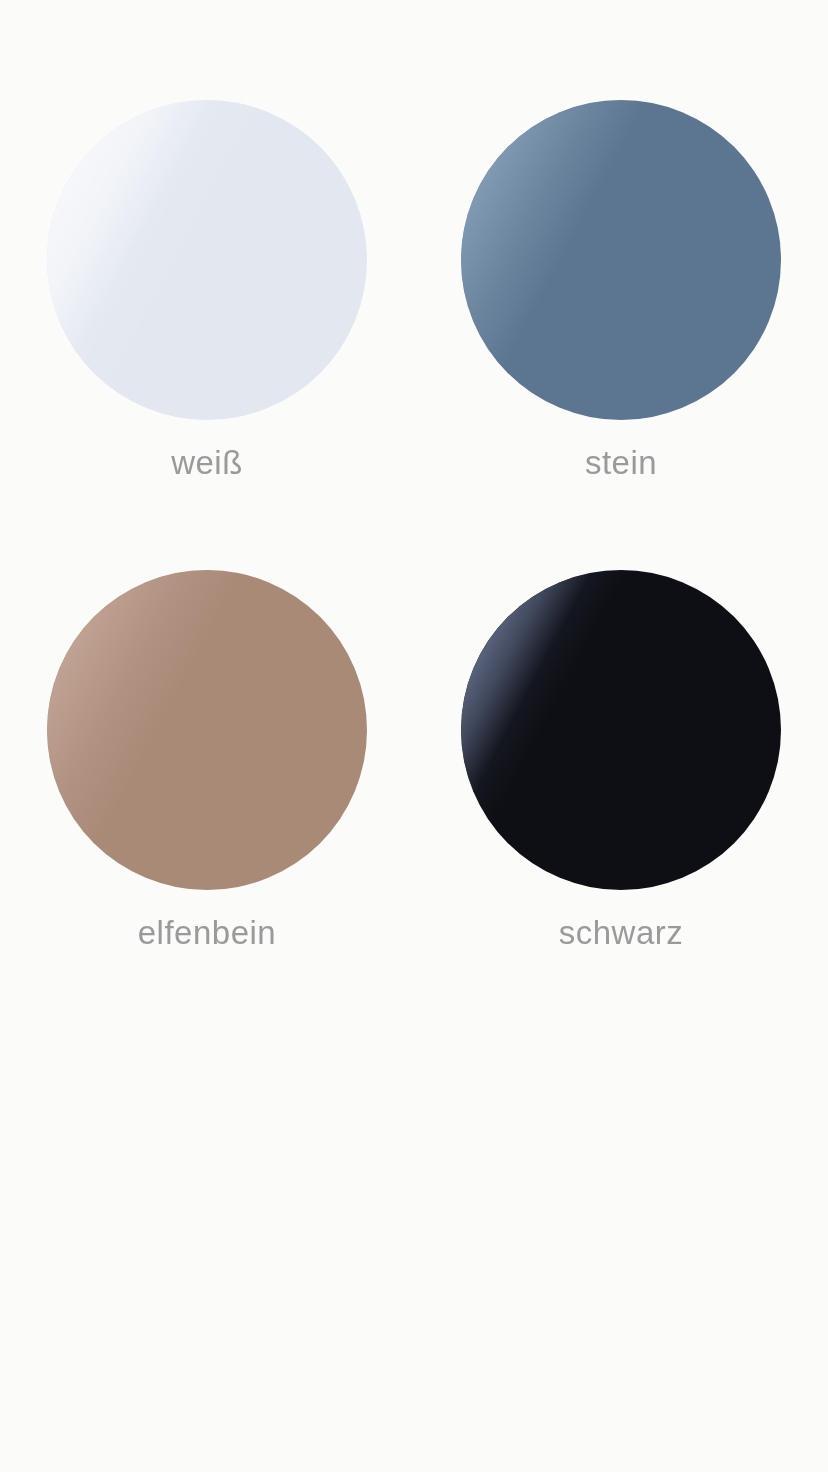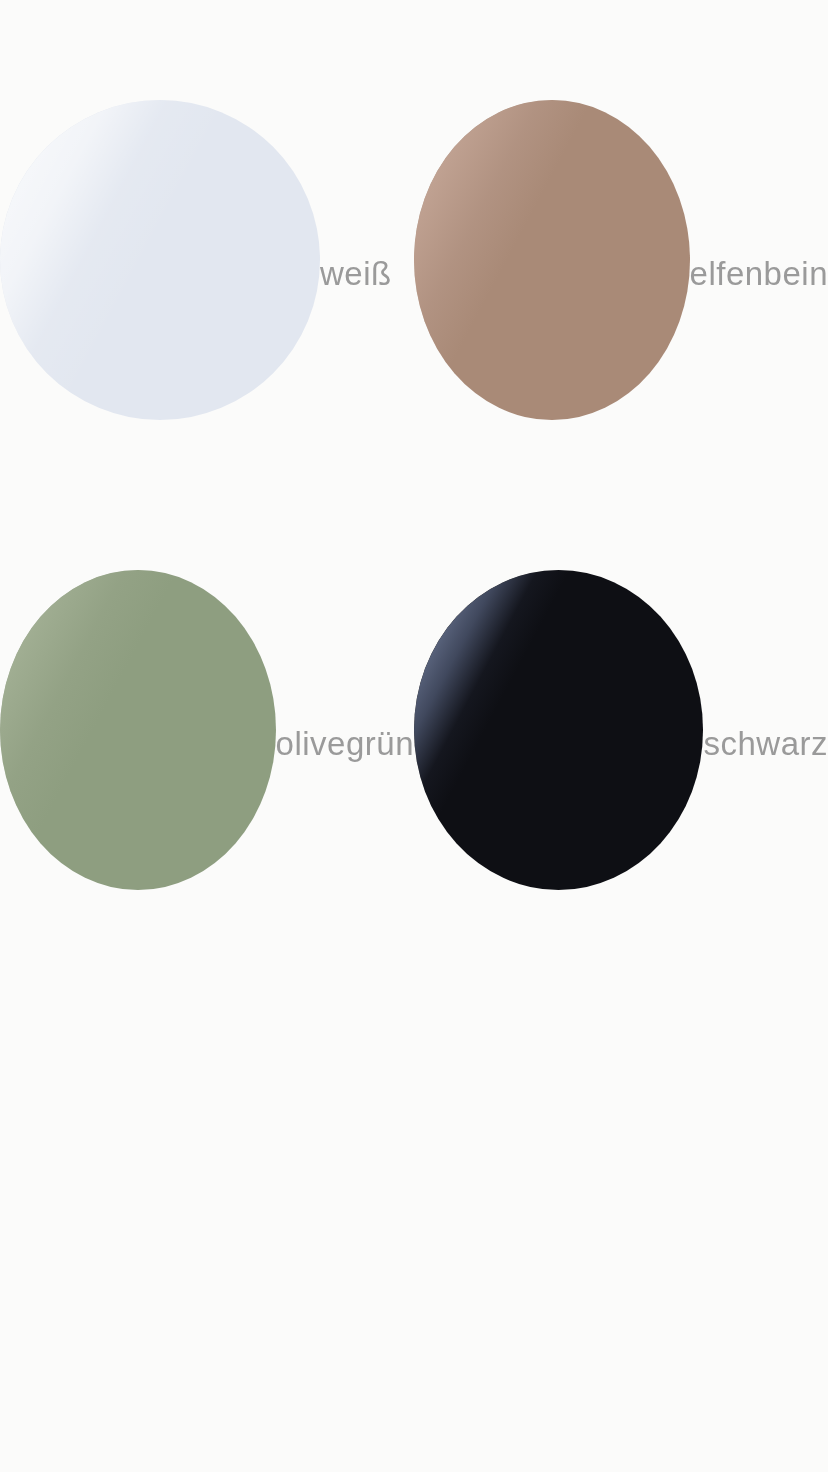--- a/index.html
+++ b/index.html
@@ -23,21 +23,21 @@
     display: grid;
     grid-template-columns: 414px 414px;
     grid-template-rows: 470px 470px 432px;
     justify-items: center;
     align-items: start;
   }
 
   .swatch {
     width: 414px;
     display: flex;
-    flex-direction: row;
+    flex-direction: column;
     align-items: center;
   }
 
   .disc-wrap {
     width: 320px;
     height: 320px;
     position: relative;
   }
 
   .disc {
@@ -128,38 +128,38 @@
   <div class="swatch">
     <div class="disc-wrap">
       <div class="disc disc-weiss">
         <div class="sheen"></div>
       </div>
     </div>
     <div class="label">weiß</div>
   </div>
 
 
+  <div class="swatch">
+    <div class="disc-wrap">
+      <div class="disc disc-stein">
+        <div class="sheen"></div>
+      </div>
+    </div>
+    <div class="label">stein</div>
+  </div>
 
   <div class="swatch">
     <div class="disc-wrap">
       <div class="disc disc-kokosnuss">
         <div class="sheen"></div>
       </div>
     </div>
     <div class="label">elfenbein</div>
   </div>
 
-  <div class="swatch">
-    <div class="disc-wrap">
-      <div class="disc disc-olivegruen">
-        <div class="sheen"></div>
-      </div>
-    </div>
-    <div class="label">olivegrün</div>
-  </div>
 
   <div class="swatch">
     <div class="disc-wrap">
       <div class="disc disc-schwarz">
         <div class="sheen"></div>
       </div>
     </div>
     <div class="label">schwarz</div>
   </div>
 

